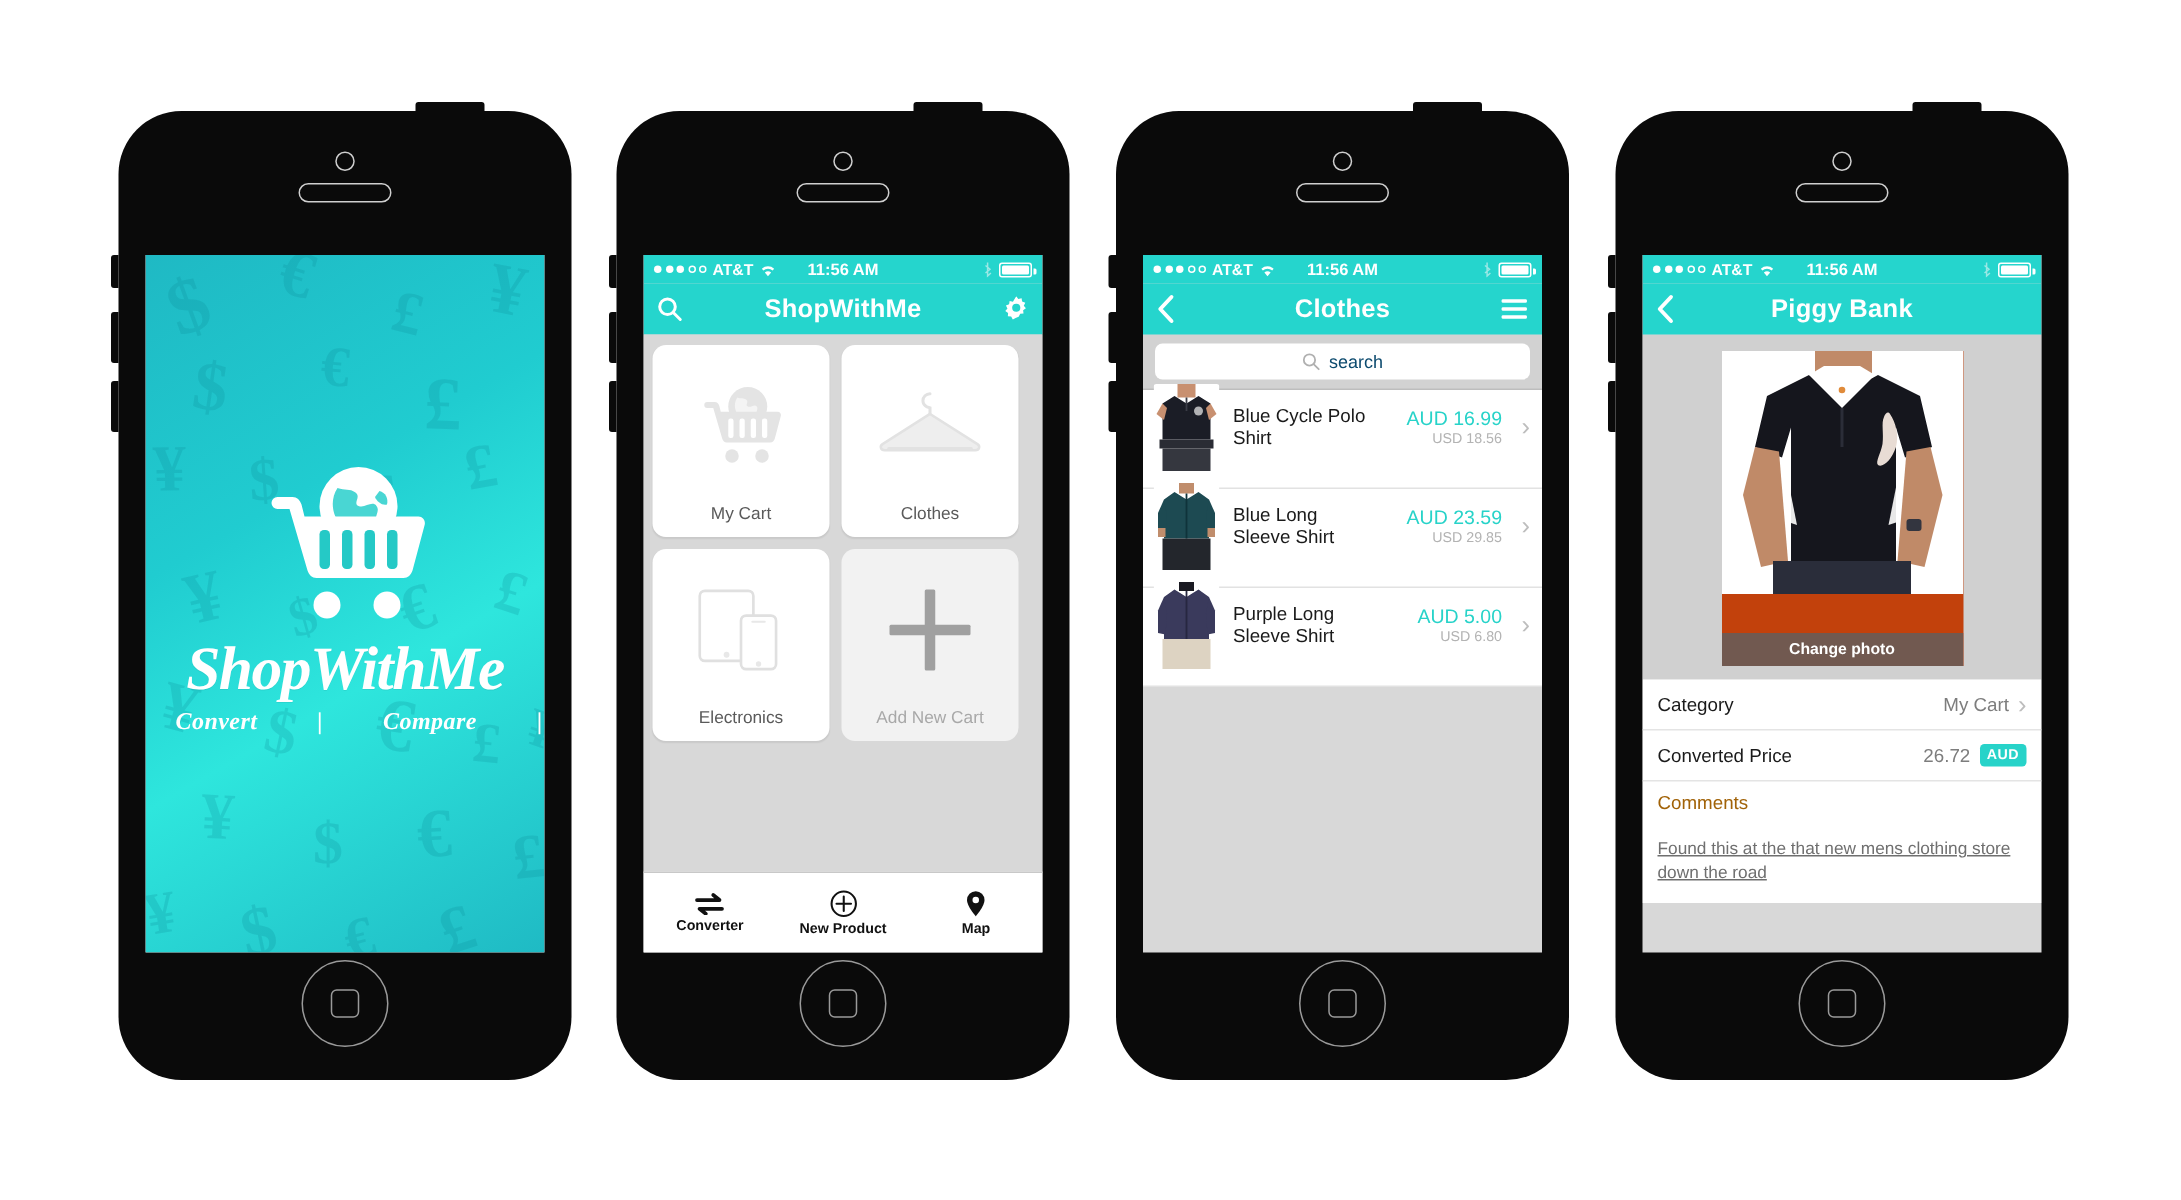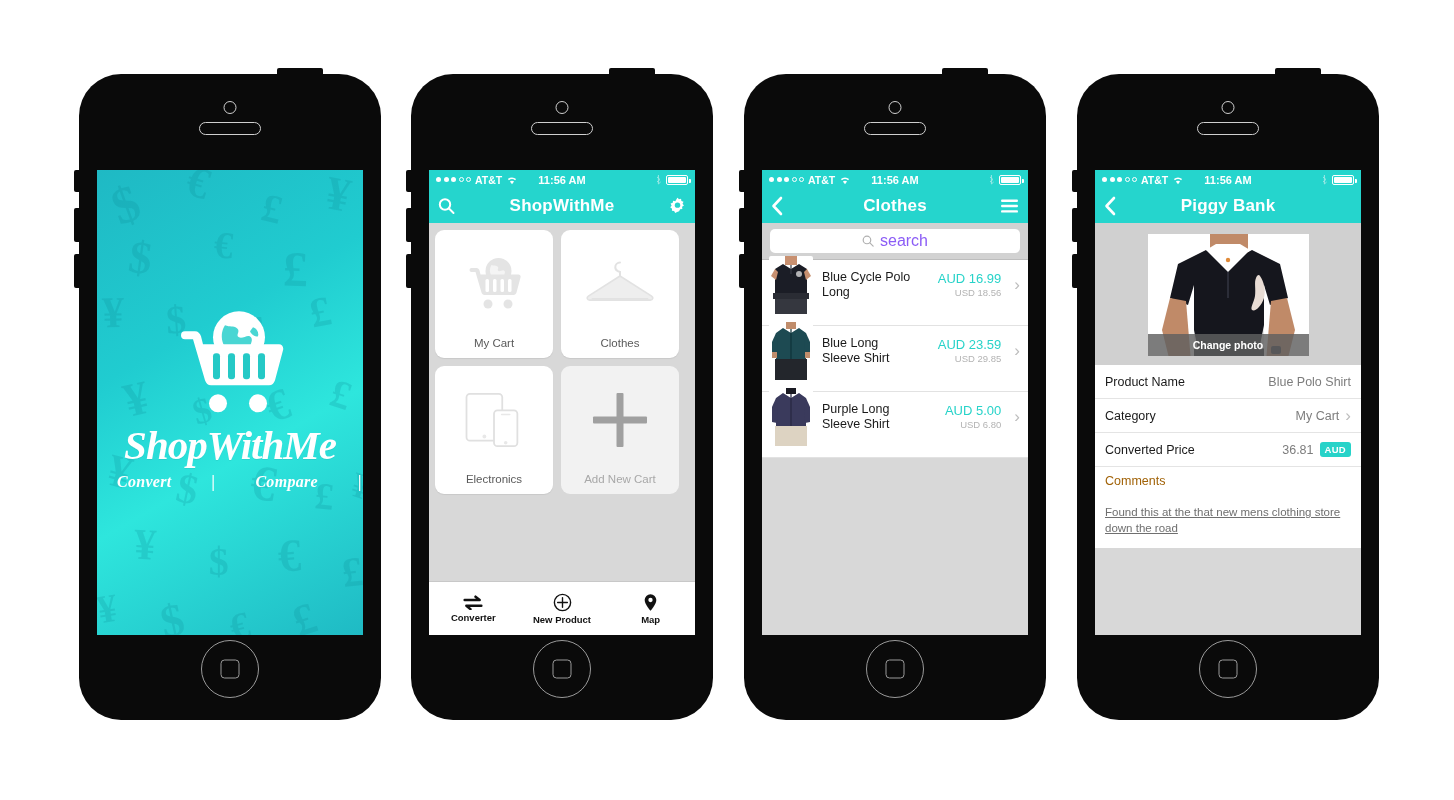--- a/index.html
+++ b/index.html
@@ -113,36 +113,36 @@
   }
   .tabitem { flex:1; display:flex; flex-direction:column; align-items:center; justify-content:center; gap:2px; }
   .tabitem .tab-label { font-size:9.5px; font-weight:bold; color:#111; }
 
   
   .searchbar { background:#d2d2d2; padding:6px 8px; border-bottom:1px solid #bdbdbd; }
   .searchfield {
     height:24px; background:#fff; border-radius:5px;
     display:flex; align-items:center; justify-content:center; gap:6px;
   }
-  .searchfield .ph { font-size:16px; color:#8b5cf6; }
+  .searchfield .ph { font-size:12px; color:#0c4a6e; }
   .list { background:#fff; }
   .row {
     display:flex; align-items:center; gap:9px; padding:6px 8px 22px 7px;
     border-bottom:1px solid #e2e2e2; height:66px; background:#fff;
   }
   .thumb { width:44px; height:58px; border-radius:2px; overflow:hidden; flex:0 0 44px; }
   .row-name { flex:1; font-size:12.5px; color:#1a1a1a; line-height:1.18; }
   .row-prices { text-align:right; margin-right:4px; }
   .price-main { font-size:13px; color:#27d3c9; font-weight:normal; white-space:nowrap; }
   .price-sub { font-size:9.5px; color:#b3b3b3; margin-top:1px; white-space:nowrap; }
   .chev { color:#bdbdbd; font-size:17px; line-height:1; }
 
   
   .detail-top { background:#d0d0d0; padding:11px 0 9px; display:flex; justify-content:center; }
-  .photo { width:161px; height:122px; background:#c2410c; position:relative; overflow:hidden; }
+  .photo { width:161px; height:210px; background:#c2410c; position:relative; overflow:hidden; }
   .photo-overlay {
     position:absolute; left:0; right:0; bottom:0; height:22px; background:rgba(95,95,95,.82);
     display:flex; align-items:center; justify-content:center;
   }
   .photo-overlay span { color:#fff; font-size:10.5px; font-weight:bold; }
   .detail-list { background:#fff; }
   .drow {
     display:flex; align-items:center; justify-content:space-between;
     padding:0 10px; height:34px; border-bottom:1px solid #e4e4e4;
   }
@@ -435,21 +435,21 @@
               <path d="M6 13 2 20l5 4 2-8z" fill="#c89070"></path>
               <path d="M38 13l4 7-5 4-2-8z" fill="#c89070"></path>
               <rect x="4" y="37" width="36" height="6" fill="#2a2c34"></rect>
               <rect x="6" y="43" width="32" height="15" fill="#35373f"></rect>
               <path d="M22 9v9" stroke="#3a3c46" stroke-width="1.2"></path>
               <circle cx="30" cy="18" r="3" fill="#d8d8d8" opacity=".8"></circle>
             </svg>
           </div>
           <div class="row-name">
             <div>Blue Cycle Polo</div>
-            <div>Long</div>
+            <div>Shirt</div>
           </div>
           <div class="row-prices">
             <div class="price-main">AUD 16.99</div>
             <div class="price-sub">USD 18.56</div>
           </div>
           <div class="chev">›</div>
         </div>
 
         <div class="row">
           <div class="thumb">
@@ -569,38 +569,34 @@
             <rect x="123" y="112" width="10" height="8" rx="2" fill="#33353f"></rect>
           </svg>
           <div class="photo-overlay">
             <span>Change photo</span>
           </div>
         </div>
       </div>
 
       <div class="detail-list">
 
-        <div class="drow">
-          <span class="dlabel">Product Name</span>
-          <span class="dvalue">Blue Polo Shirt</span>
-        </div>
 
         <div class="drow">
           <span class="dlabel">Category</span>
           <span class="dvalue">
             <span>My Cart</span>
             <span class="chev">›</span>
           </span>
         </div>
 
 
         <div class="drow">
           <span class="dlabel">Converted Price</span>
           <span class="dvalue">
-            <span>36.81</span>
+            <span>26.72</span>
             <span class="badge">AUD</span>
           </span>
         </div>
 
         <div class="dcomments">
           <div class="ctitle">Comments</div>
           <div class="ctext">Found this at the that new mens clothing store down the road</div>
         </div>
 
       </div>

